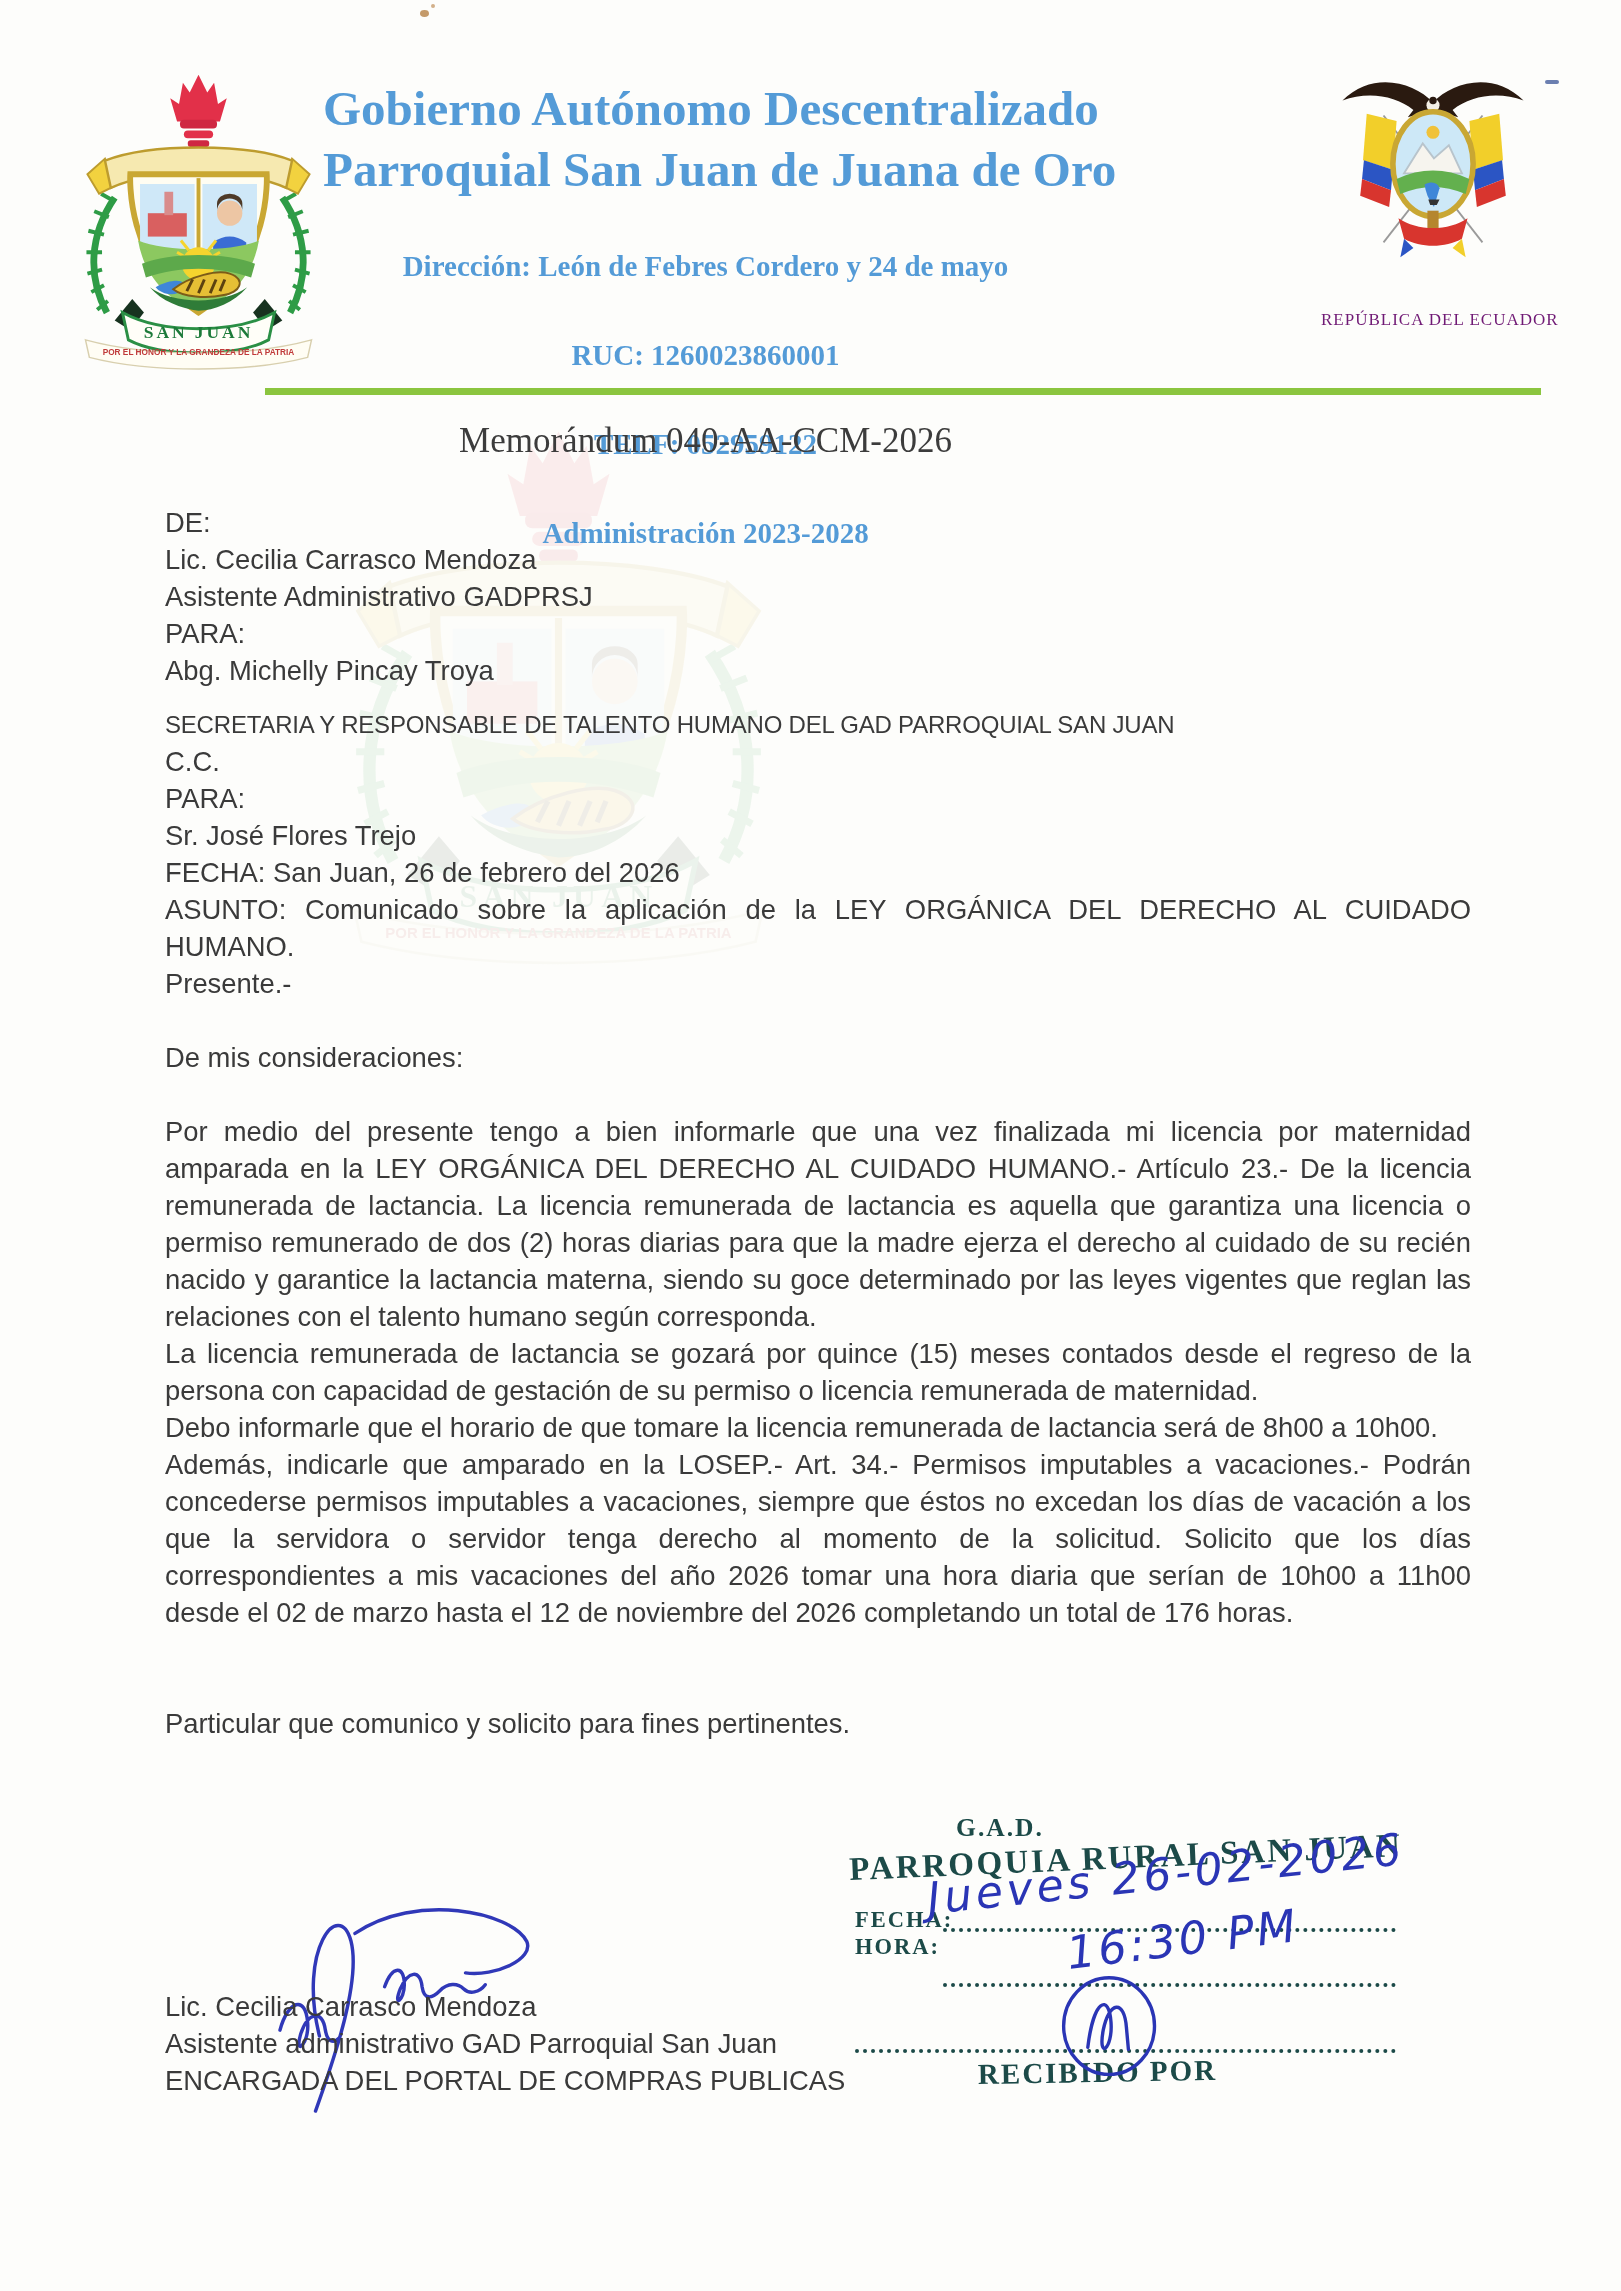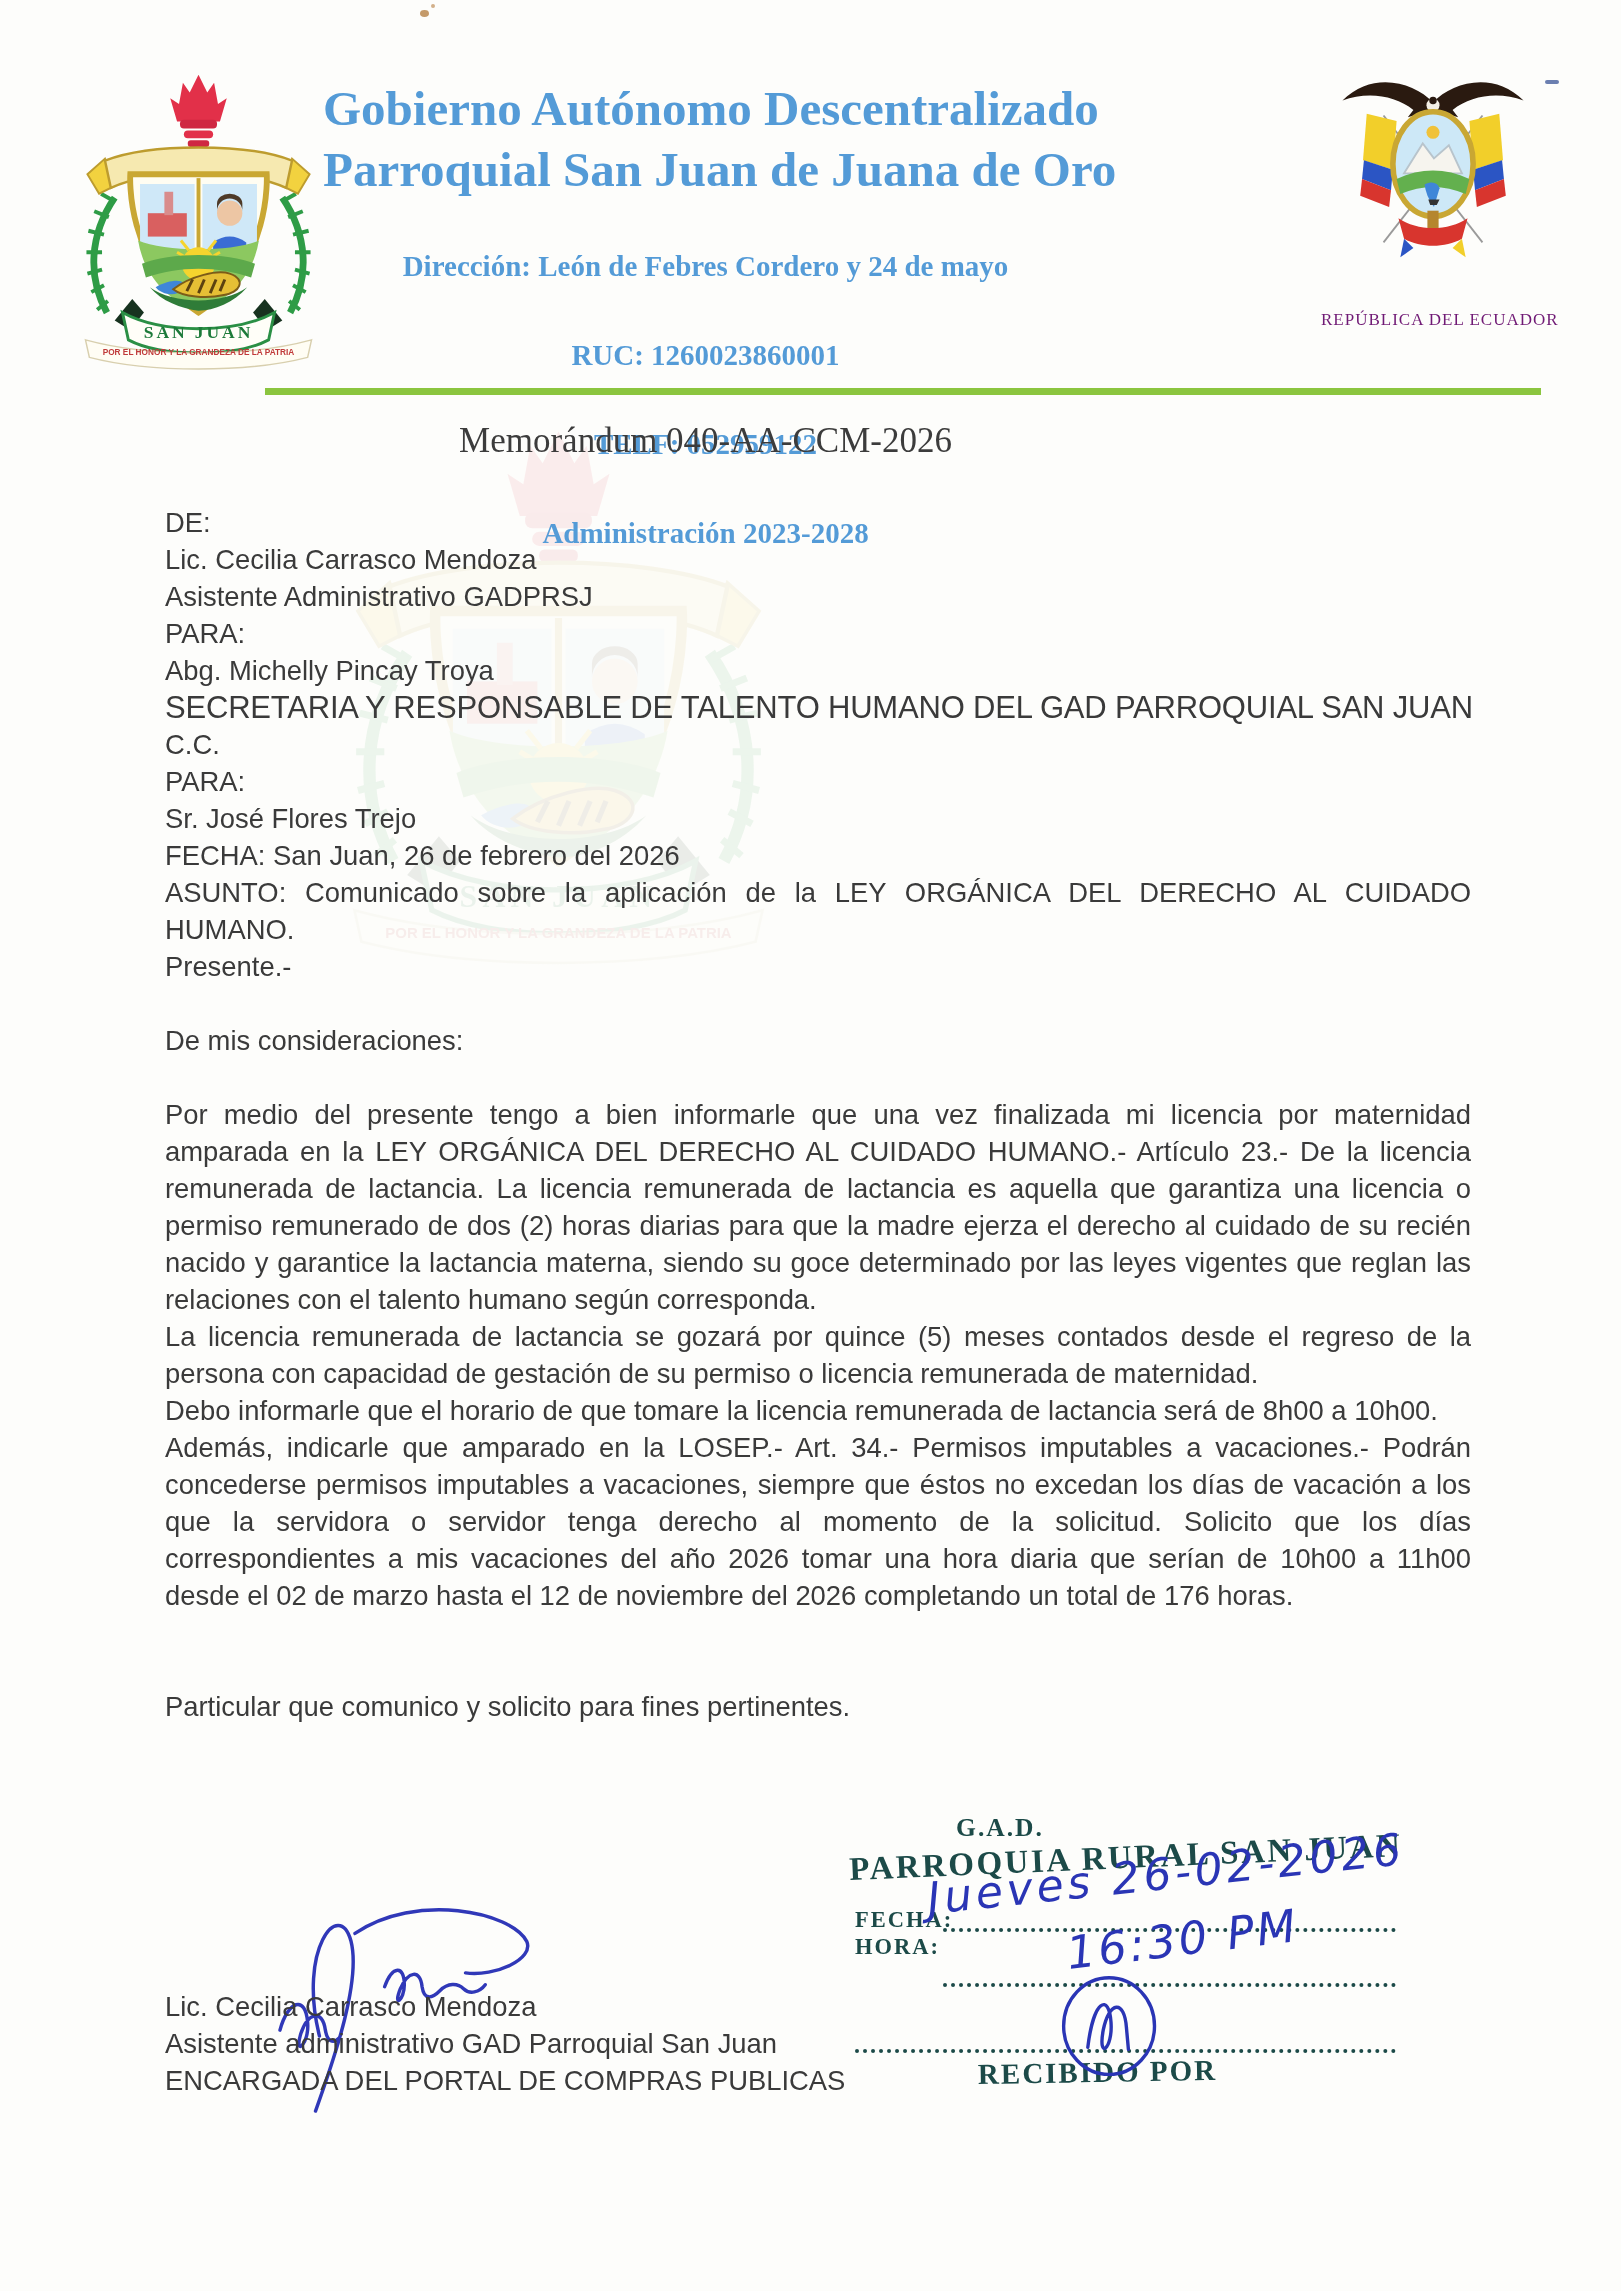--- a/index.html
+++ b/index.html
@@ -29,21 +29,21 @@
   }
   
   .watermark{position:absolute;left:328px;top:421px;width:461px;height:549px;opacity:0.08;}
   
   .body-text{
     position:absolute;left:165px;top:504px;width:1306px;
     font-size:27.4px;line-height:37px;color:#3a3a3a;
   }
   .b{font-weight:normal;}
   .just{text-align:justify;}
-  .caps-line{font-size:31px;white-space:nowrap;letter-spacing:-0.2px;}
+  .caps-line{font-size:24px;white-space:nowrap;letter-spacing:-0.2px;margin-top:17px;}
   .sp{height:37px;}
   
   .sig-block{
     position:absolute;left:165px;top:1988px;
     font-size:27.4px;line-height:37px;color:#3a3a3a;
   }
   .sig-svg{position:absolute;left:227px;top:1890px;width:329px;height:227px;}
   
   .stamp{color:#1c4a48;font-family:"Liberation Serif",serif;font-weight:bold;}
   .stamp-org1{position:absolute;left:912px;top:1813px;width:176px;text-align:center;font-size:25.5px;letter-spacing:2px;}
@@ -172,21 +172,21 @@
     <div class="b">C.C.</div>
     <div class="b">PARA:</div>
     <div>Sr. José Flores Trejo</div>
     <div><span class="b">FECHA:</span> <span>San Juan, 26 de febrero del 2026</span></div>
     <div class="just"><span class="b">ASUNTO:</span> <span>Comunicado sobre la aplicación de la LEY ORGÁNICA DEL DERECHO AL CUIDADO HUMANO.</span></div>
     <div>Presente.-</div>
     <div class="sp"></div>
     <div>De mis consideraciones:</div>
     <div class="sp"></div>
     <div class="just">Por medio del presente tengo a bien informarle que una vez finalizada mi licencia por maternidad amparada en la LEY ORGÁNICA DEL DERECHO AL CUIDADO HUMANO.- Artículo 23.- De la licencia remunerada de lactancia. La licencia remunerada de lactancia es aquella que garantiza una licencia o permiso remunerado de dos (2) horas diarias para que la madre ejerza el derecho al cuidado de su recién nacido y garantice la lactancia materna, siendo su goce determinado por las leyes vigentes que reglan las relaciones con el talento humano según corresponda.</div>
-    <div class="just">La licencia remunerada de lactancia se gozará por quince (5) meses contados desde el regreso de la persona con capacidad de gestación de su permiso o licencia remunerada de maternidad.</div>
+    <div class="just">La licencia remunerada de lactancia se gozará por quince (15) meses contados desde el regreso de la persona con capacidad de gestación de su permiso o licencia remunerada de maternidad.</div>
     <div class="just"><span>Debo informarle que el horario de que tomare la licencia remunerada de </span><span class="b">lactancia será de 8h00 a 10h00.</span></div>
     <div class="just"><span>Además, indicarle que amparado en la LOSEP.- Art. 34.- Permisos imputables a vacaciones.- Podrán concederse permisos imputables a vacaciones, siempre que éstos no excedan los días de vacación a los que la servidora o servidor tenga derecho al momento de la solicitud. </span><span class="b">Solicito que los días correspondientes a mis vacaciones del año 2026 tomar una hora diaria que serían de 10h00 a 11h00 desde el 02 de marzo hasta el 12 de noviembre del 2026 completando un total de 176 horas.</span></div>
     <div class="sp"></div>
     <div class="sp"></div>
     <div>Particular que comunico y solicito para fines pertinentes.</div>
   </div>
 
   <div class="stamp stamp-org1">G.A.D.</div>
   <div class="stamp stamp-org2">PARROQUIA RURAL SAN JUAN</div>
   <div class="stamp stamp-label" style="left:855px;top:1907px;">FECHA:</div>

